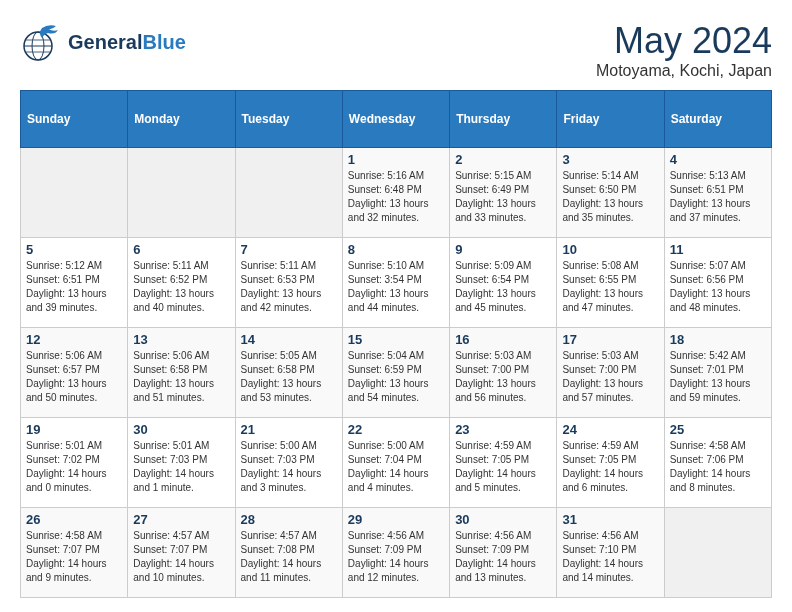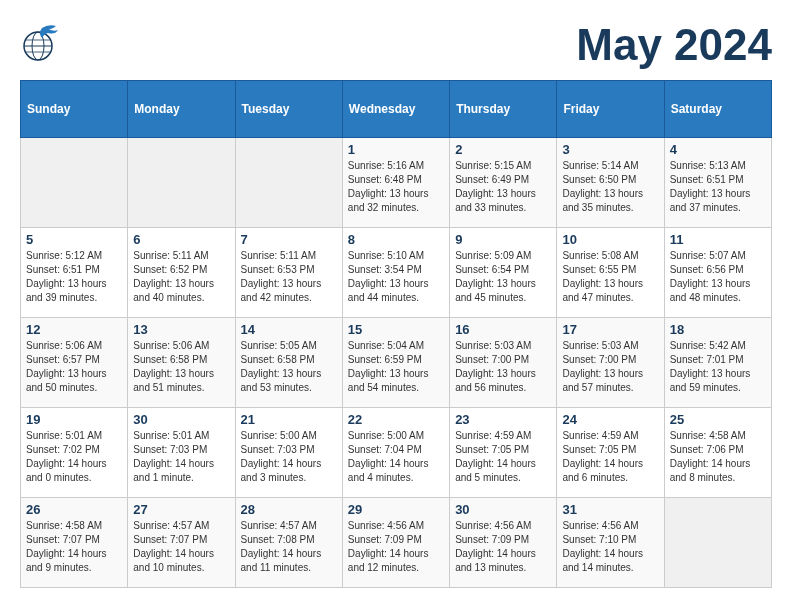--- a/index.html
+++ b/index.html
@@ -18,22 +18,22 @@
     }
     .logo {
       display: flex;
       flex-direction: column;
       align-items: flex-start;
     }
     .title-block {
       text-align: right;
     }
     .month-title {
-      font-size: 44px;
-      font-weight: bold;
+      font-size: 36px;
+      font-weight: normal;
       color: #1a3a5c;
     }
     .location-title {
       font-size: 16px;
       color: #333;
     }
     table {
       width: 100%;
       border-collapse: collapse;
       font-size: 10.5px;
@@ -89,24 +89,30 @@
 
           <circle cx="18" cy="26" r="14" fill="none" stroke="#1a3a5c" stroke-width="1.5"></circle>
           <ellipse cx="18" cy="26" rx="6" ry="14" fill="none" stroke="#1a3a5c" stroke-width="1"></ellipse>
           <line x1="4" y1="26" x2="32" y2="26" stroke="#1a3a5c" stroke-width="1"></line>
           <line x1="6" y1="20" x2="30" y2="20" stroke="#1a3a5c" stroke-width="0.8"></line>
           <line x1="6" y1="32" x2="30" y2="32" stroke="#1a3a5c" stroke-width="0.8"></line>
 
           <path d="M22 8 Q28 4 36 6 Q32 10 28 9 Q34 12 38 10 Q35 15 28 13 Q24 14 22 18 Q18 13 22 8Z" fill="#2a7abf"></path>
         </svg>
       </div>
+      <div>
+        <div style="font-size:20px;font-weight:bold;color:#1a3a5c;line-height:1.1;">
+          <span style="color:#1a3a5c;">General</span><span style="color:#2a7abf;">Blue</span>
+        </div>
+      </div>
     </div>
   </div>
   <div class="title-block">
     <div class="month-title">May 2024</div>
+    <div class="location-title">Motoyama, Kochi, Japan</div>
   </div>
 </div>
 
 <table>
   <thead>
     <tr id="weekday-header">
         <th>Sunday</th>
         <th>Monday</th>
         <th>Tuesday</th>
         <th>Wednesday</th>

